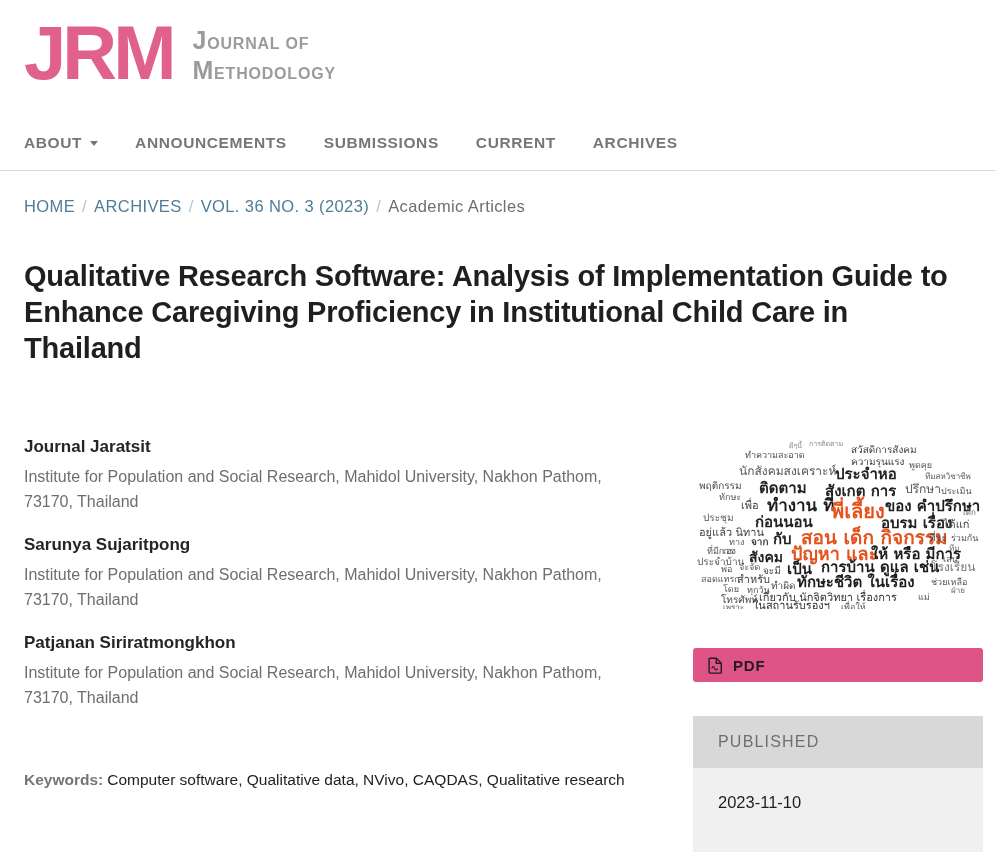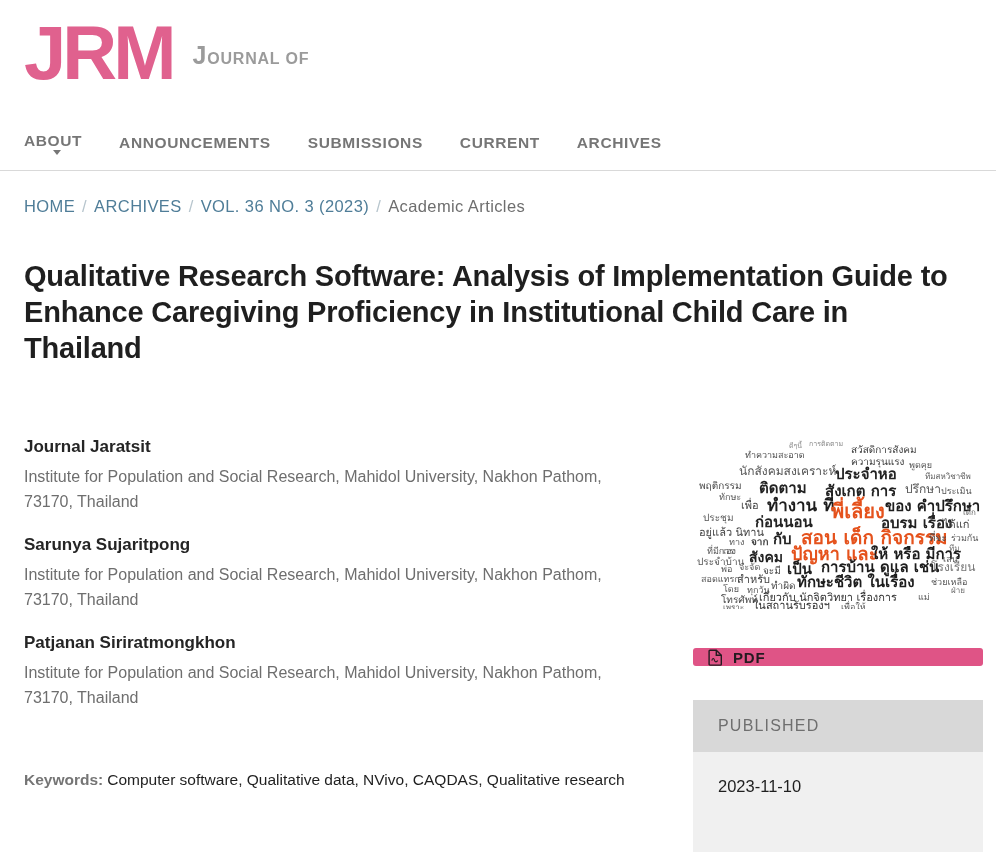--- a/index.html
+++ b/index.html
@@ -26,21 +26,20 @@
   .logo-line::first-letter { font-size: 25px; }
   
   .navbar {
     height: 54px; border-bottom: 1px solid #d9d9d9;
     padding: 0 24px; display: flex; align-items: center; column-gap: 37px;
   }
   .nav-item {
     color: #767676; font-size: 15.5px; font-weight: 700;
     letter-spacing: 0.6px; cursor: pointer; display: flex; align-items: center;
     white-space: nowrap;
-    flex-direction: column;
   }
   .caret {
     display: inline-block; margin-left: 8px;
     width: 0; height: 0;
     border-left: 4px solid transparent; border-right: 4px solid transparent;
     border-top: 5px solid #767676;
   }
   
   .breadcrumb { margin: 26px 24px 0 24px; font-size: 16.5px; letter-spacing: 0.4px; }
   .crumb-link { color: #4f7d98; text-decoration: none; cursor: pointer; }
@@ -65,21 +64,21 @@
   .keywords-label { font-weight: 700; color: #757575; margin-right: 4px; }
   .keywords-value { color: #1f1f1f; }
   
   .wordcloud {
     position: relative; width: 290px; height: 172px; overflow: hidden;
     font-family: "DejaVu Sans", sans-serif;
   }
   .wc-word { position: absolute; white-space: nowrap; line-height: 1; }
   
   .pdf-button {
-    margin-top: 39px; height: 18px; box-sizing: border-box;
+    margin-top: 39px; height: 34px; box-sizing: border-box;
     background: #df5486; border-radius: 3px;
     display: flex; align-items: center; padding: 0 15px;
     cursor: pointer;
   }
   .pdf-button .pdf-label {
     color: #241b20; font-weight: 700; font-size: 15px; letter-spacing: 0.8px;
     margin-left: 10px;
   }
   
   .published-panel { margin-top: 34px; }
@@ -94,20 +93,21 @@
   }
 </style>
 </head>
 <body>
 
 <header class="site-header">
   <div class="logo">
     <div class="logo-acronym" style="color: rgb(224, 97, 142);">JRM</div>
     <div class="logo-textblock">
       <span class="logo-line">Journal of</span>
+      <span class="logo-line">Methodology</span>
     </div>
   </div>
 </header>
 
 <nav class="navbar" id="navbar">
   <div class="nav-item">
     <span class="nav-label">ABOUT</span>
   <span class="caret"></span>
     </div>
 

